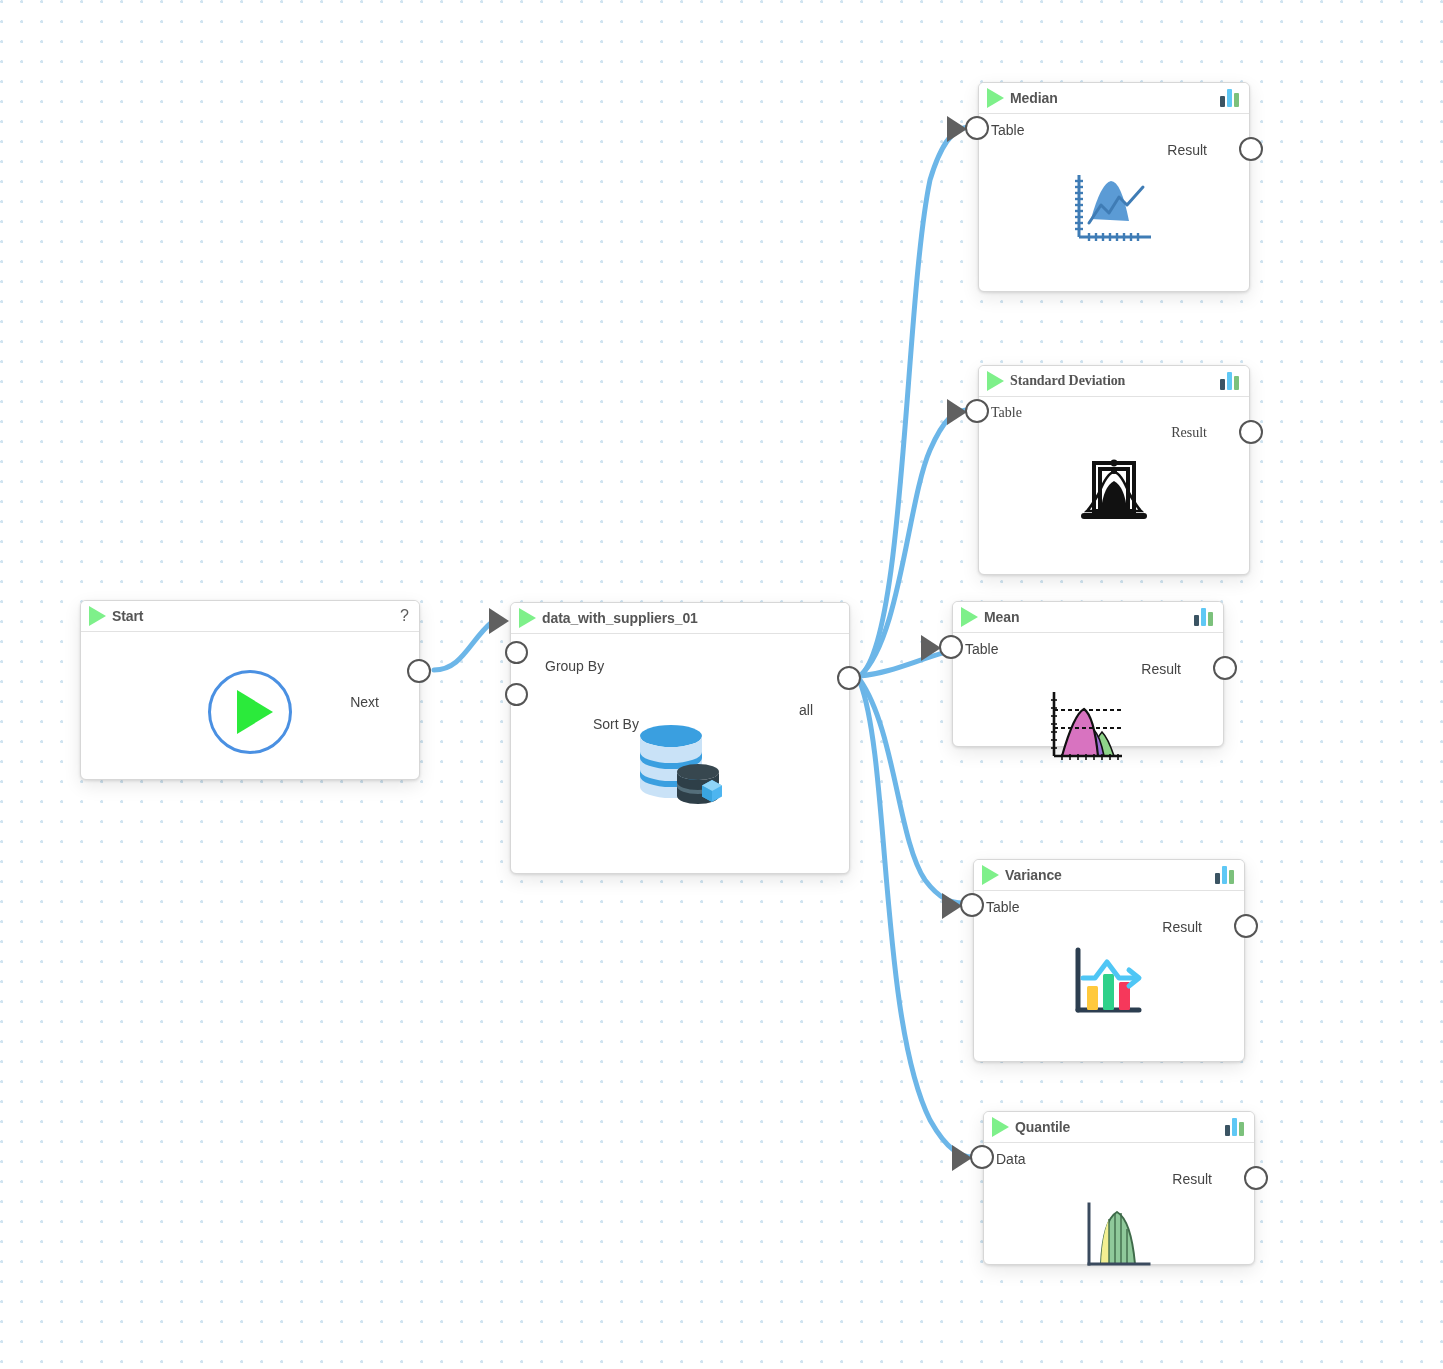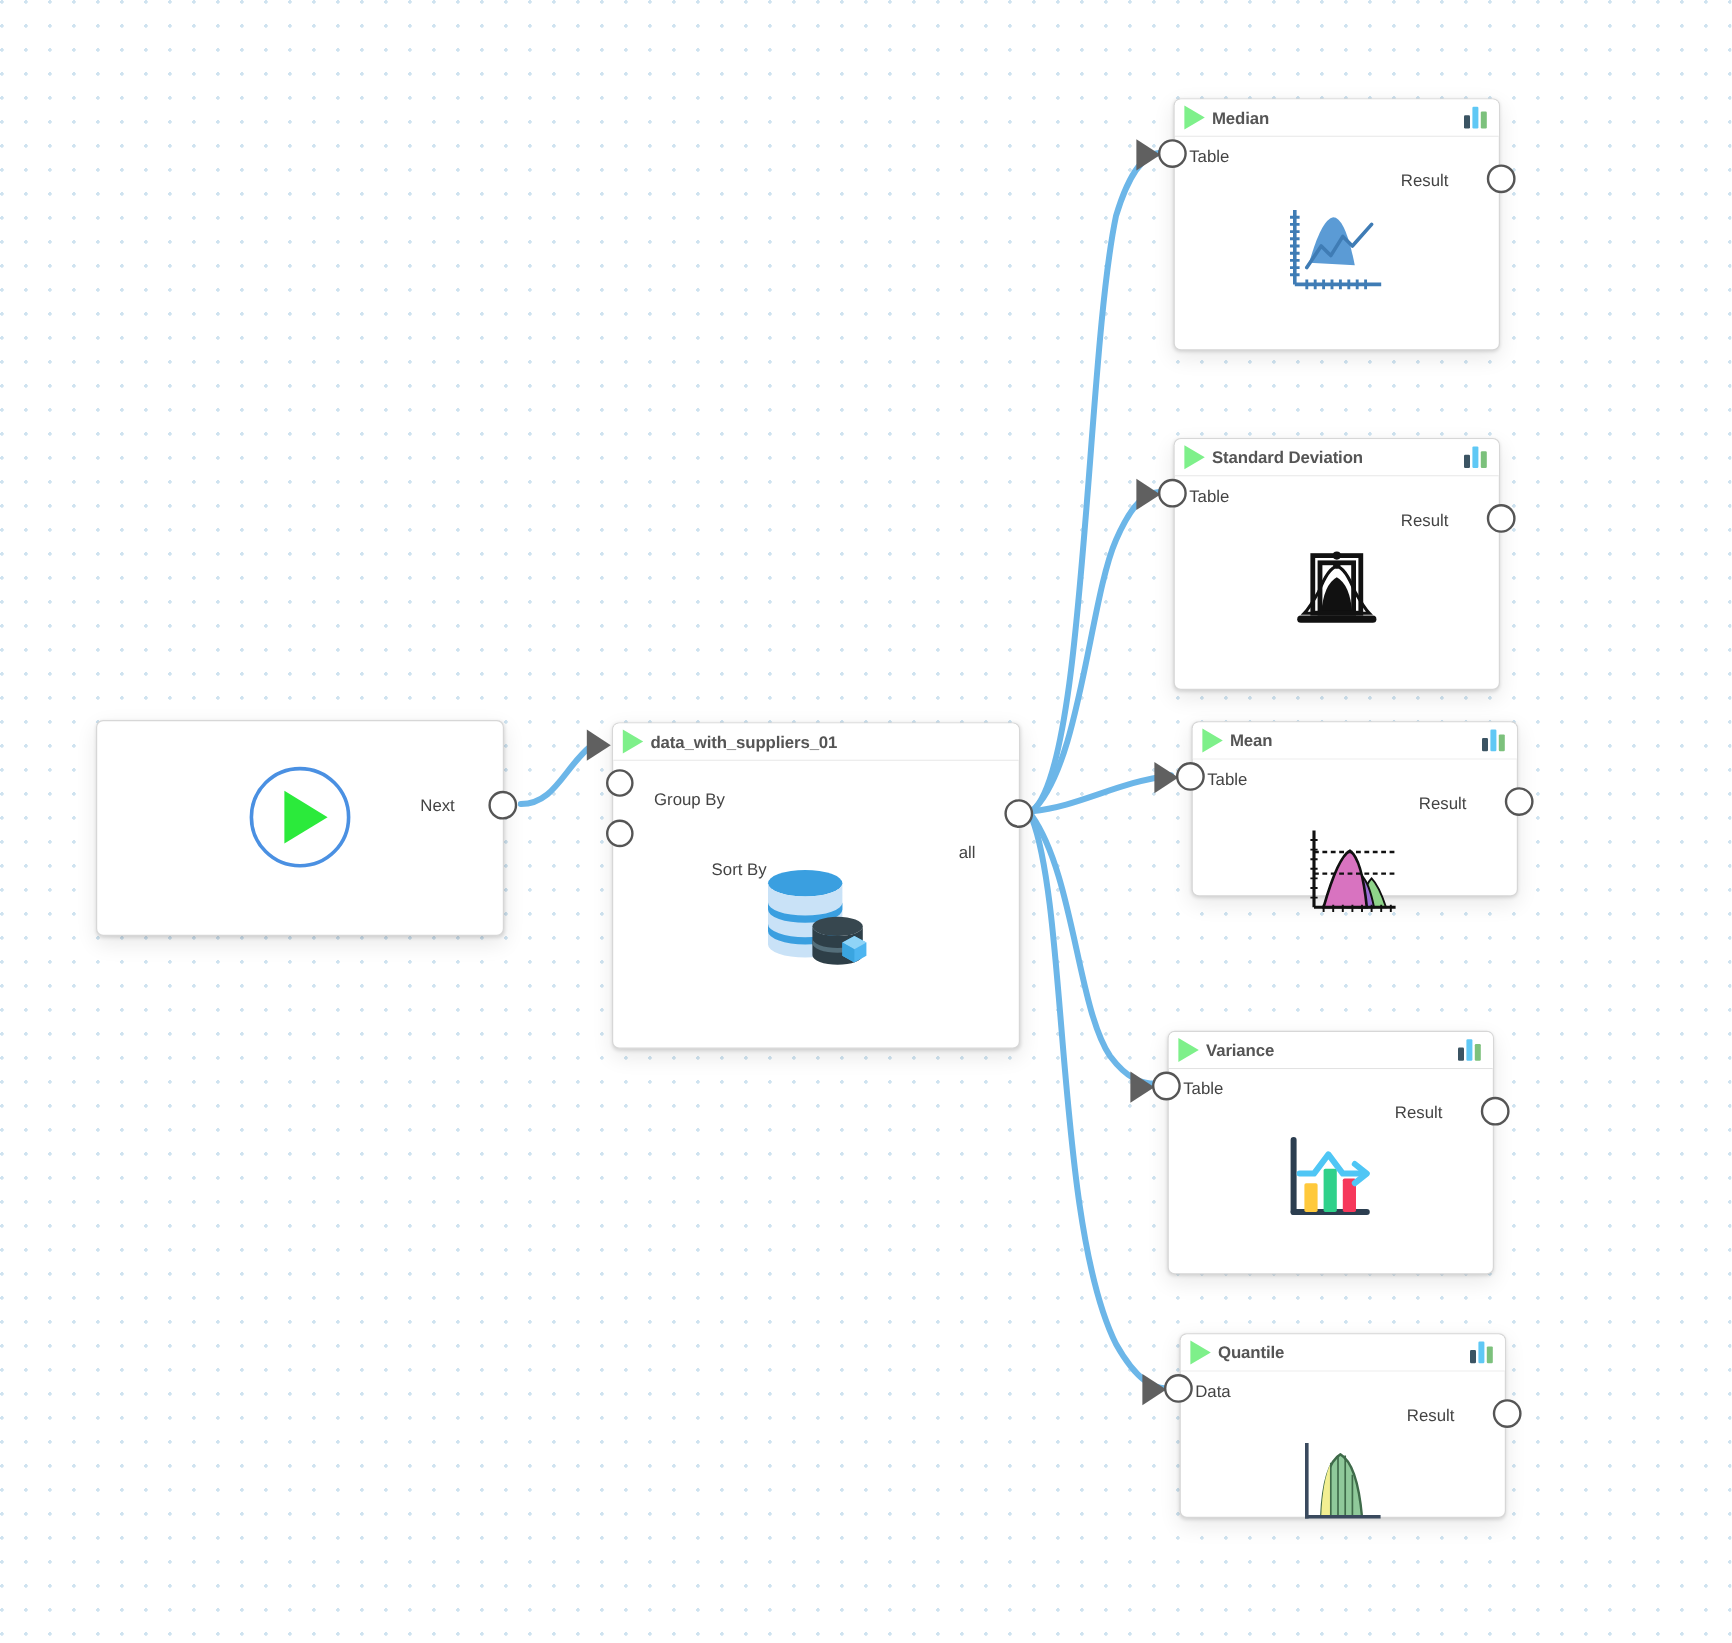--- a/index.html
+++ b/index.html
@@ -135,22 +135,22 @@
     display: flex; align-items: center;
     padding-left: 15px;
     font-size: 17px;
     color: #555555;
   }
   .row-port-label { position: absolute; font-size: 14px; color: #444; }
 
   
   .stat-node { width: 272px; }
   #node-median  { left: 978px; top: 82px;   height: 210px; }
-  #node-stddev  { left: 978px; top: 365px;  height: 210px; }
-  #node-mean    { left: 993px; top: 601px;  height: 146px; }
+  #node-stddev  { left: 978px; top: 365px;  height: 210px; font-family: Liberation Serif, serif; }
+  #node-mean    { left: 952px; top: 601px;  height: 146px; }
   #node-variance{ left: 973px; top: 859px;  height: 203px; }
   #node-quantile{ left: 983px; top: 1111px; height: 154px; }
 
   .stat-icon {
     position: absolute;
     left: 50%; top: 54%;
     transform: translate(-50%, -50%);
   }
 </style>
 </head>
@@ -169,20 +169,26 @@
 
       <path d="M 860 676 C 900 672, 930 652, 976 646"></path>
 
       <path d="M 860 680 C 895 730, 898 840, 925 880 C 940 900, 952 903, 963 903"></path>
 
       <path d="M 860 682 C 890 760, 880 1020, 930 1120 C 948 1152, 962 1157, 973 1157"></path>
     </g>
   </svg>
 
   <div class="node" id="node-start">
+    <div class="node-header">
+      <span class="play-tri"></span>
+      <span class="node-title">Start</span>
+      <span class="hdr-spacer"></span>
+      <span class="qmark">?</span>
+    </div>
     <div class="node-body" style="height:148px;">
       <div class="big-play-circle">
         <div class="big-play-tri"></div>
       </div>
       <span class="port-label port-out-label" style="right:40px; top:62px;">Next</span>
     </div>
     <div class="port" style="right:-12px; top:58px;"></div>
   </div>
 
   <div class="node" id="node-data">

